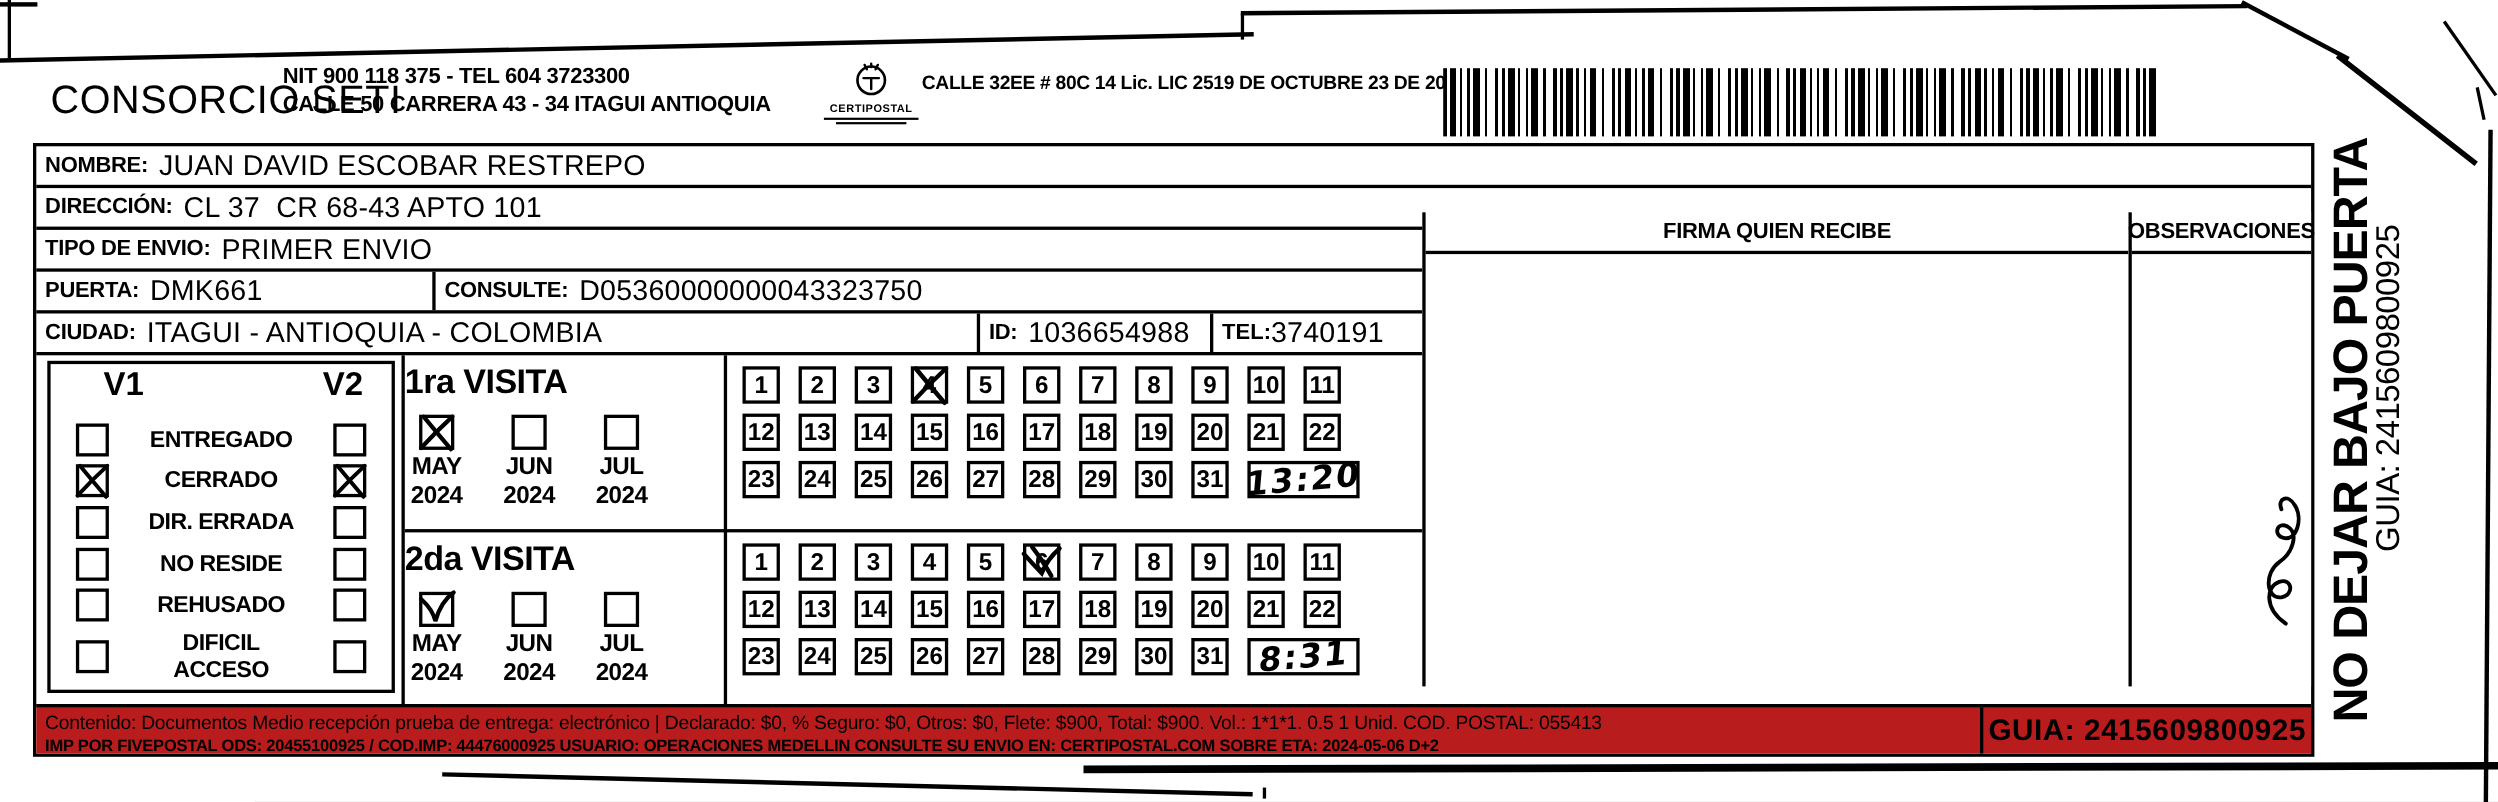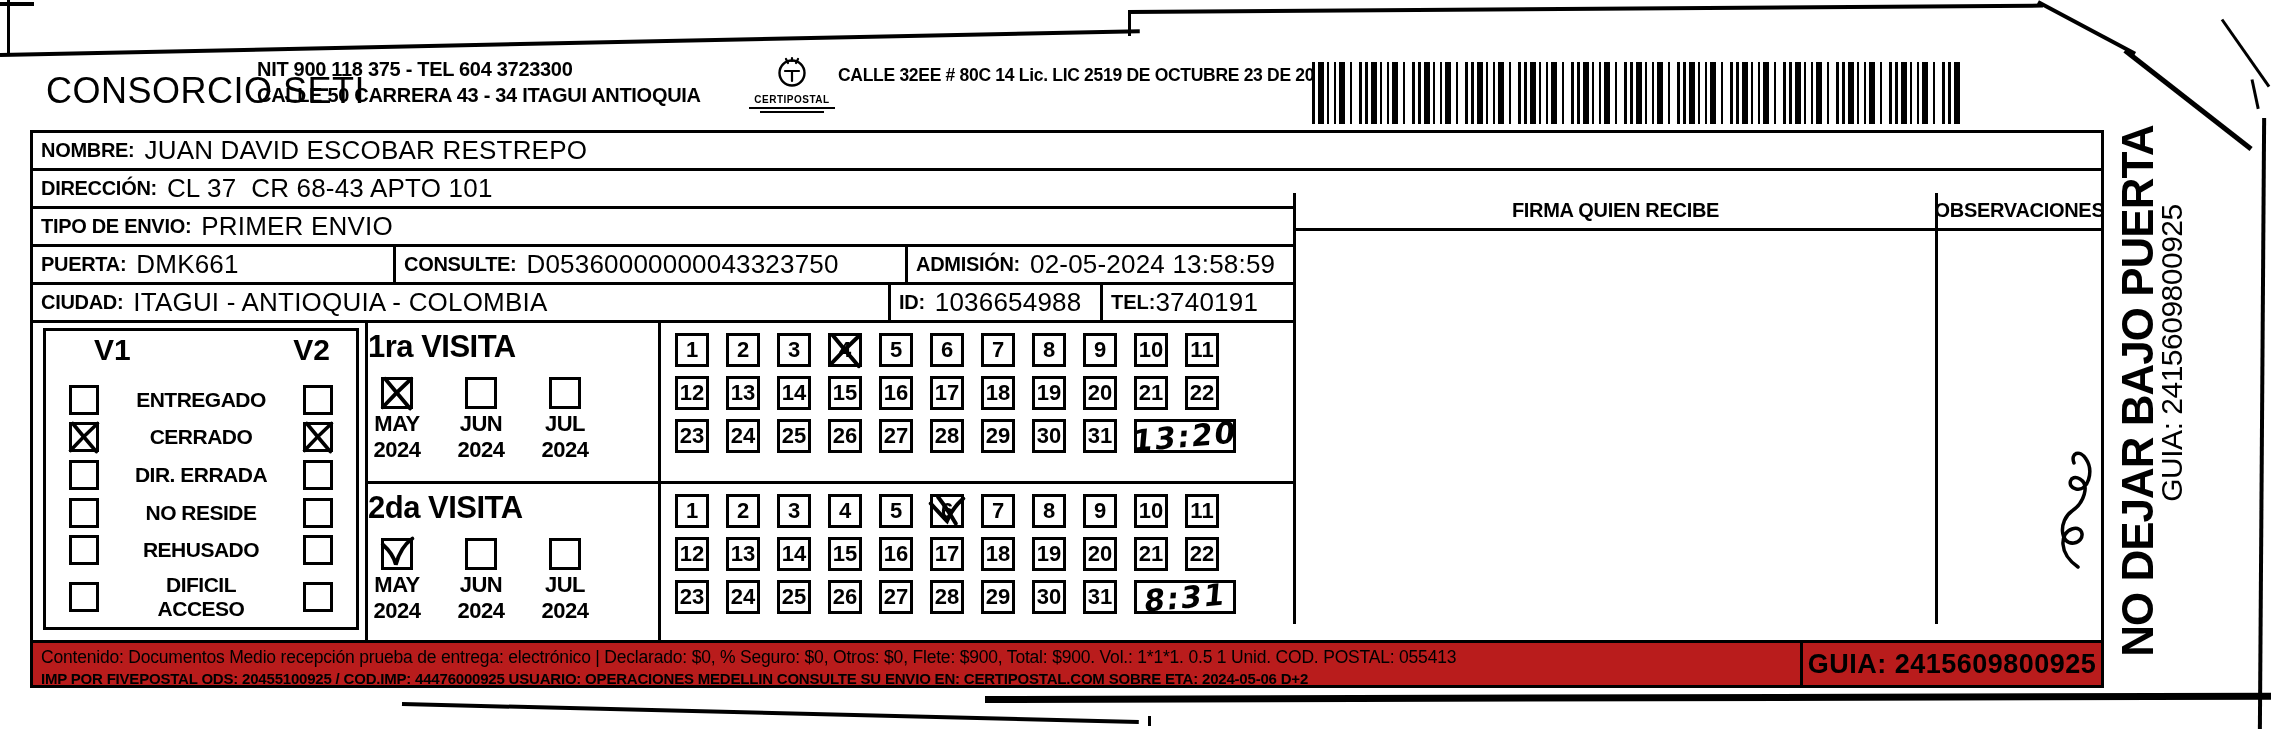--- a/index.html
+++ b/index.html
@@ -159,24 +159,20 @@
 
     <div class="grid-row r-placa">
       <div class="gcell c-placa">
         <span class="lbl">PUERTA:</span>
         <span class="val">DMK661</span>
       </div>
       <div class="gcell c-doc">
         <span class="lbl">CONSULTE:</span>
         <span class="val">D05360000000043323750</span>
       </div>
-      <div class="gcell c-adm">
-        <span class="lbl">ADMISIÓN:</span>
-        <span class="val">02-05-2024 13:58:59</span>
-      </div>
     </div>
 
     <div class="grid-row r-ciudad">
       <div class="gcell c-ciudad">
         <span class="lbl">CIUDAD:</span>
         <span class="val">ITAGUI - ANTIOQUIA - COLOMBIA</span>
       </div>
       <div class="gcell c-id">
         <span class="lbl">ID:</span>
         <span class="val">1036654988</span>

